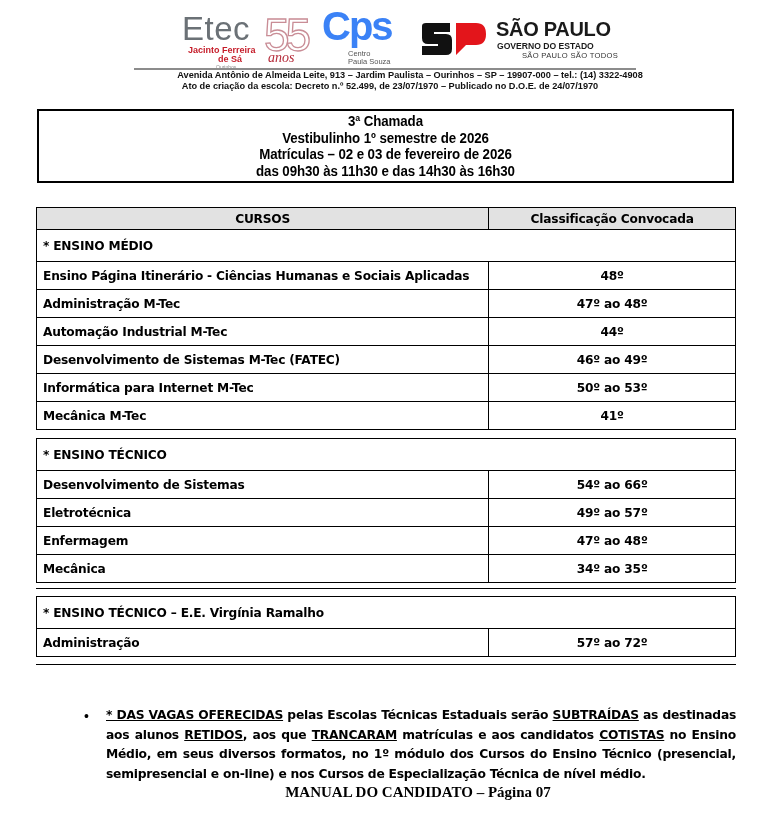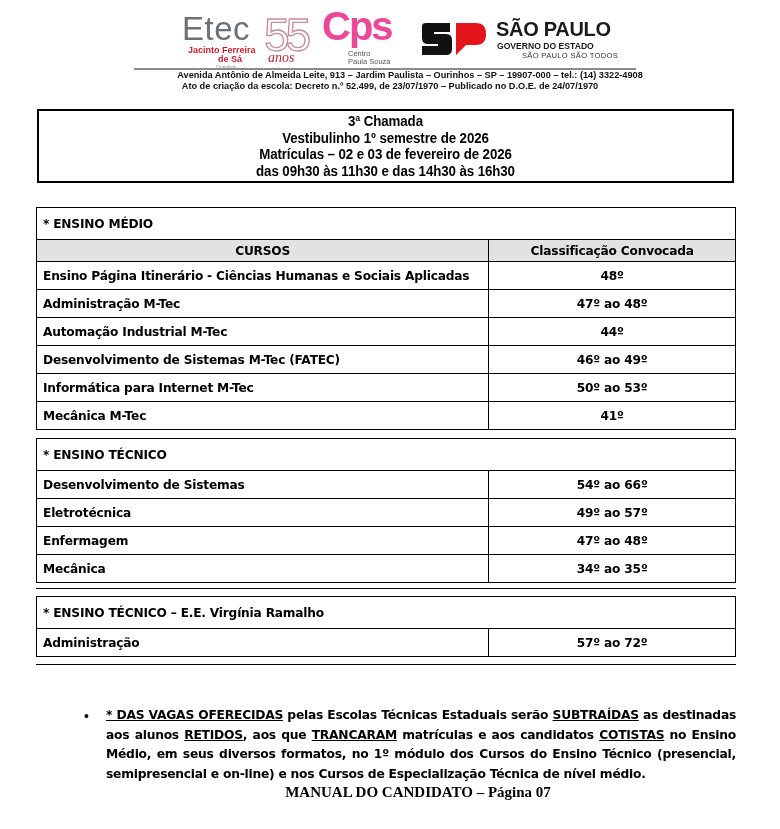--- a/index.html
+++ b/index.html
@@ -9,21 +9,21 @@
   .logos { position:absolute; left:176px; top:12px; width:440px; height:56px; }
   .etec { position:absolute; left:6px; top:2px; width:80px; height:56px; }
   .etec-word { position:absolute; left:0; top:-4px; font-family:"Liberation Sans", sans-serif; font-size:33px; color:#6b7176; letter-spacing:0.5px; }
   .etec-sub1 { position:absolute; left:6px; top:31px; font-size:9px; font-weight:bold; color:#c51d2a; white-space:nowrap; }
   .etec-sub2 { position:absolute; left:36px; top:40px; font-size:9px; font-weight:bold; color:#c51d2a; }
   .etec-sub3 { position:absolute; left:34px; top:50px; font-size:5px; color:#8e8e8e; }
   .anos55 { position:absolute; left:88px; top:2px; width:56px; height:52px; }
   .anos55 .num { position:absolute; left:0; top:-6px; font-size:46px; font-weight:normal; color:transparent; -webkit-text-stroke:1.3px #c98d96; letter-spacing:-4px; }
   .anos55 .anos { position:absolute; left:4px; top:36px; font-family:"Liberation Serif", serif; font-style:italic; font-size:14px; color:#b52b3a; }
   .cps { position:absolute; left:146px; top:0; width:70px; height:56px; }
-  .cps-mark { position:absolute; left:0; top:-8px; font-size:40px; font-weight:bold; color:#ec4899; letter-spacing:-2px;text-align:right; }
+  .cps-mark { position:absolute; left:0; top:-8px; font-size:40px; font-weight:bold; color:#3b82f6; letter-spacing:-2px;text-align:right; }
   .cps-sub { position:absolute; left:26px; top:38px; font-size:7.5px; line-height:8px; color:#555; }
   .sp { position:absolute; left:244px; top:6px; width:200px; height:50px; }
   .sp-icon { position:absolute; left:0; top:4px; width:68px; height:34px; }
   .sp-title { position:absolute; left:76px; top:0; font-size:20px; font-weight:bold; color:#1a1a1a; letter-spacing:-0.3px; }
   .sp-line2 { position:absolute; left:77px; top:23px; font-size:8.6px; font-weight:bold; color:#1a1a1a; }
   .sp-line3 { position:absolute; left:77px; top:33px; font-size:7.6px; color:#333; letter-spacing:0.3px;padding-left:25px; }
 
   .hdr-rule { position:absolute; left:134px; top:68px; width:502px; height:2px; background:#8c8c8c; }
   .addr1 { position:absolute; left:0; width:780px; top:70px; text-align:center; font-size:9.2px; font-weight:bold; color:#111;margin-left:20px; }
   .addr2 { position:absolute; left:0; width:780px; top:81px; text-align:center; font-size:9.2px; font-weight:bold; color:#111; }
@@ -94,25 +94,25 @@
   <div>das 09h30 às 11h30 e das 14h30 às 16h30</div>
 </div>
 
 <table class="tbl t1">
   <colgroup>
       <col style="width:453px">
       <col style="width:247px">
     </colgroup>
   <tbody>
       <tr>
-    <td colspan="2" class="sec" style="height:32px"><span class="txt">* ENSINO MÉDIO</span></td>
+    <th><span class="txt">CURSOS</span></th>
+    <th><span class="txt">Classificação Convocada</span></th>
   </tr>
   <tr>
-    <th><span class="txt">CURSOS</span></th>
-    <th><span class="txt">Classificação Convocada</span></th>
+    <td colspan="2" class="sec" style="height:32px"><span class="txt">* ENSINO MÉDIO</span></td>
   </tr>
   <tr>
     <td><span class="txt">Ensino Página Itinerário - Ciências Humanas e Sociais Aplicadas</span></td>
     <td class="val"><span class="txt">48º</span></td>
   </tr>
   <tr>
     <td><span class="txt">Administração M-Tec</span></td>
     <td class="val"><span class="txt">47º ao 48º</span></td>
   </tr>
   <tr>

